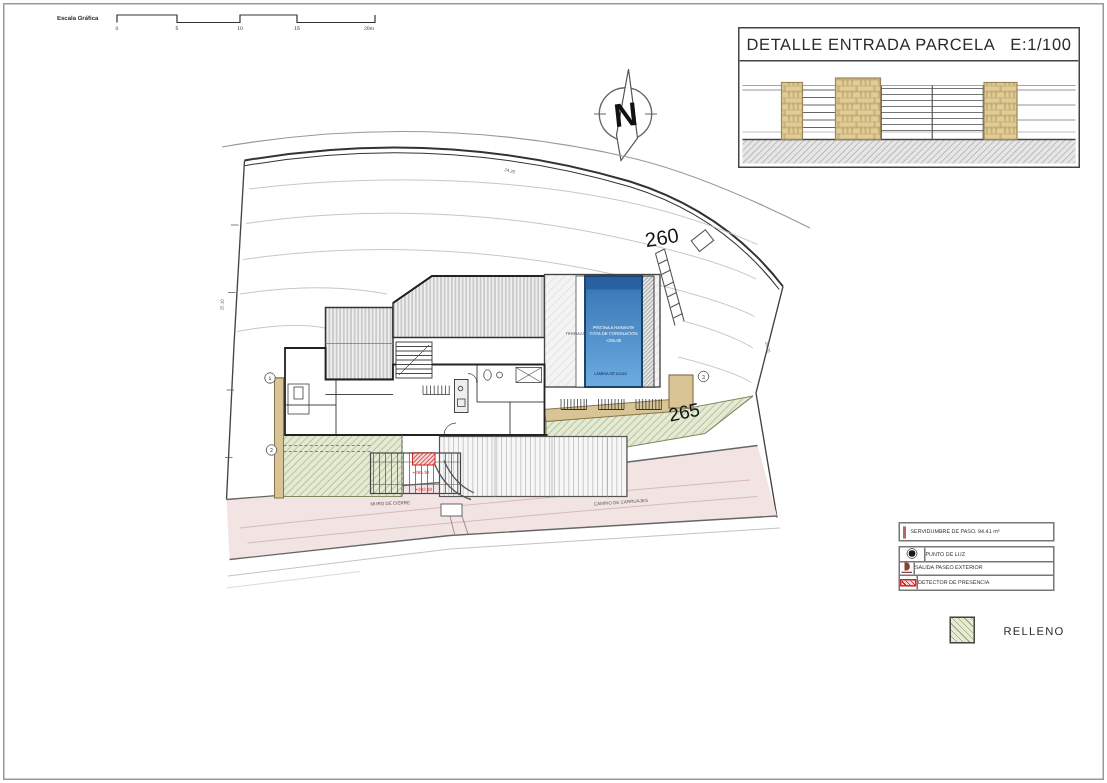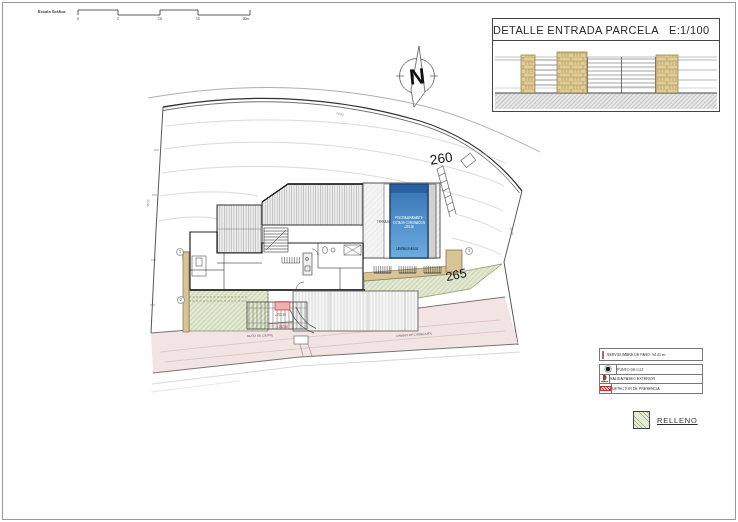--- a/index.html
+++ b/index.html
@@ -4,41 +4,41 @@
 <style>
   html,body{margin:0;padding:0;background:#fff;}
   .sheet{position:relative;width:738px;height:522px;background:#fff;overflow:hidden;
          font-family:"Liberation Sans",sans-serif;}
   svg{display:block;}
   .abs{position:absolute;}
   
   .detail-box{position:absolute;left:492px;top:18px;width:228px;height:94px;
               border:1px solid #444;box-sizing:border-box;background:#fff;}
   .detail-title{height:21px;border-bottom:1px solid #444;display:flex;align-items:center;
-                justify-content:flex-start;gap:10px;font-size:11px;color:#2b2b2b;letter-spacing:.4px;}
+                justify-content:center;gap:10px;font-size:11px;color:#2b2b2b;letter-spacing:.4px;}
   
   .legend-serv{position:absolute;left:599px;top:348px;width:104px;height:13px;
                border:1px solid #777;box-sizing:border-box;display:flex;align-items:center;background:#fff;}
   .sw{display:inline-block;box-sizing:border-box;}
   .sw-pink{width:13px;height:8px;margin:0 3px 0 2px;background:var(--pink-swatch,#efc6c6);border:1px solid #b06868;}
   .tiny{font-size:8px;transform:scale(.45);transform-origin:left center;white-space:nowrap;color:#333;}
   .legend-table{position:absolute;left:599px;top:364px;width:104px;border:1px solid #777;
                 box-sizing:border-box;background:#fff;}
   .lrow{display:flex;align-items:center;height:8.6px;}
   .lrow + .lrow{border-top:1px solid #777;}
   .licon{width:17px;height:100%;border-right:1px solid #777;box-sizing:border-box;
          display:flex;align-items:center;justify-content:center;}
   .sw-red{width:11px;height:5px;border:1px solid var(--red,#cc2b2b);
           background-color:#f6d2d2;
           background-image:repeating-linear-gradient(45deg,transparent 0 1.6px,var(--red,#cc2b2b) 1.6px 2.2px);}
   .legend-relleno{position:absolute;left:633px;top:411px;display:flex;align-items:center;}
   .sw-green{width:17px;height:18px;border:1px solid #444;
             background-color:var(--green,#e4ead4);
             background-image:repeating-linear-gradient(45deg,transparent 0 2.4px,var(--green-hatch,#a3b385) 2.4px 3px);}
-  .relleno-label{margin-left:7px;font-size:7.5px;letter-spacing:.8px;color:#2b2b2b;text-decoration:underline;}
+  .relleno-label{margin-left:19px;font-size:7.5px;letter-spacing:.8px;color:#2b2b2b;}
 </style>
 </head>
 <body>
 
 <div class="sheet">
 
   <svg class="abs" style="left:0;top:0" width="738" height="522" viewBox="0 0 738 522">
     <defs>
       <pattern id="hatchV" width="2.4" height="6" patternUnits="userSpaceOnUse">
         <rect width="2.4" height="6" fill="#efefef"></rect>

